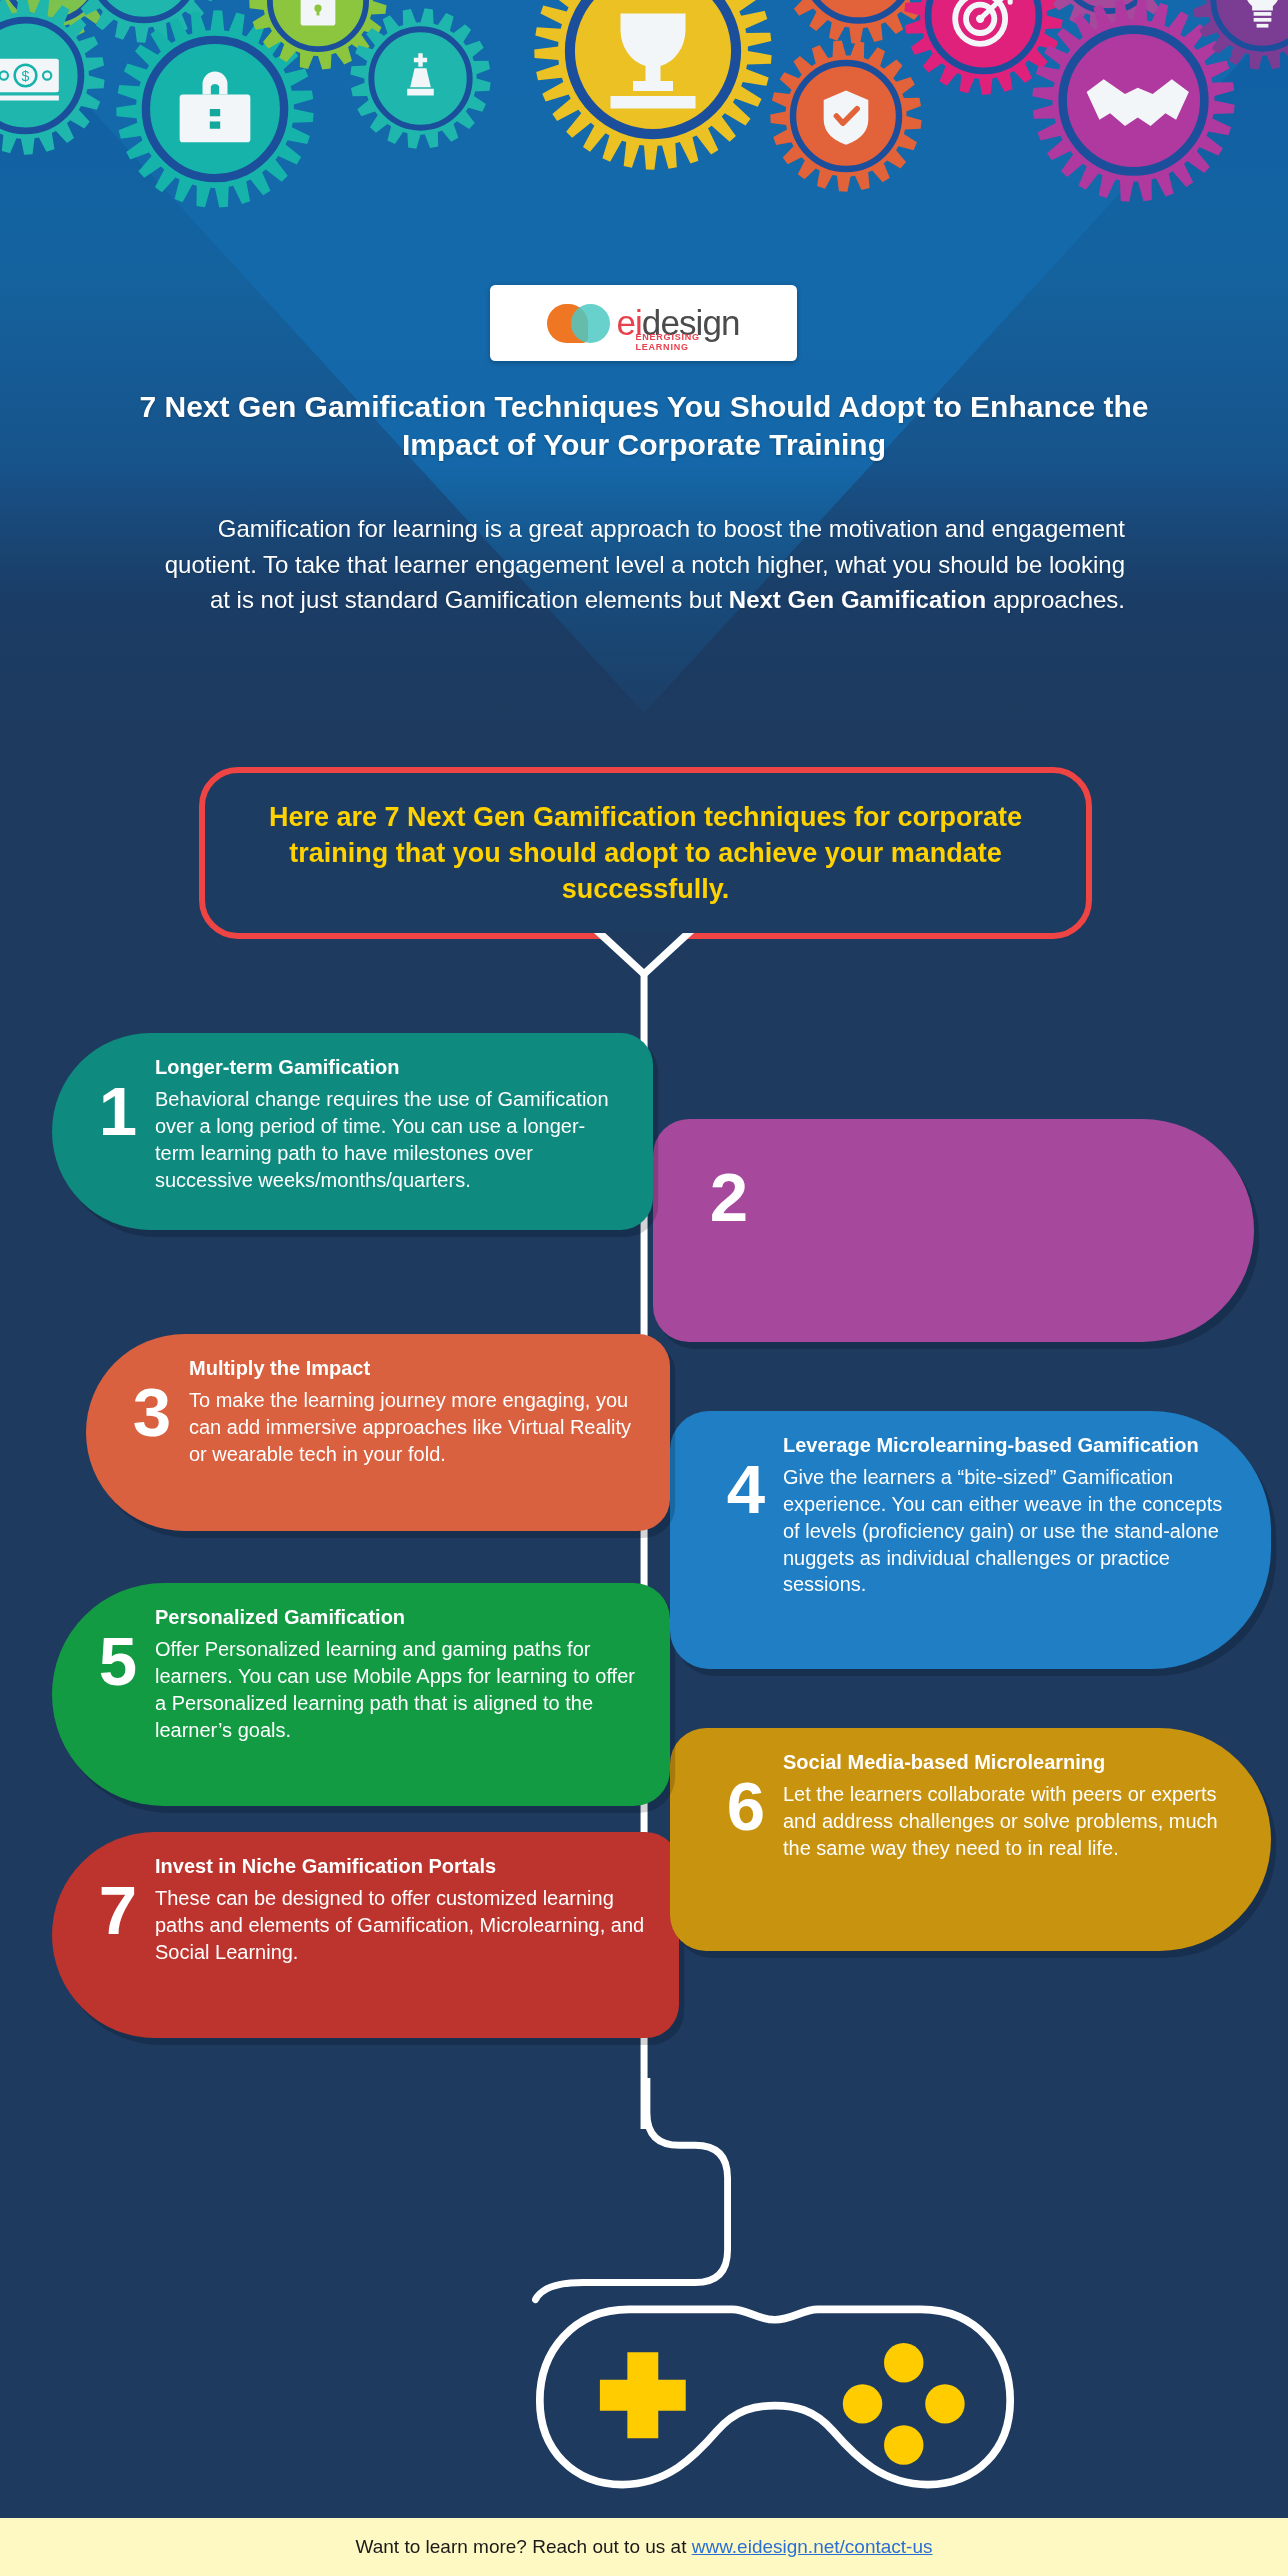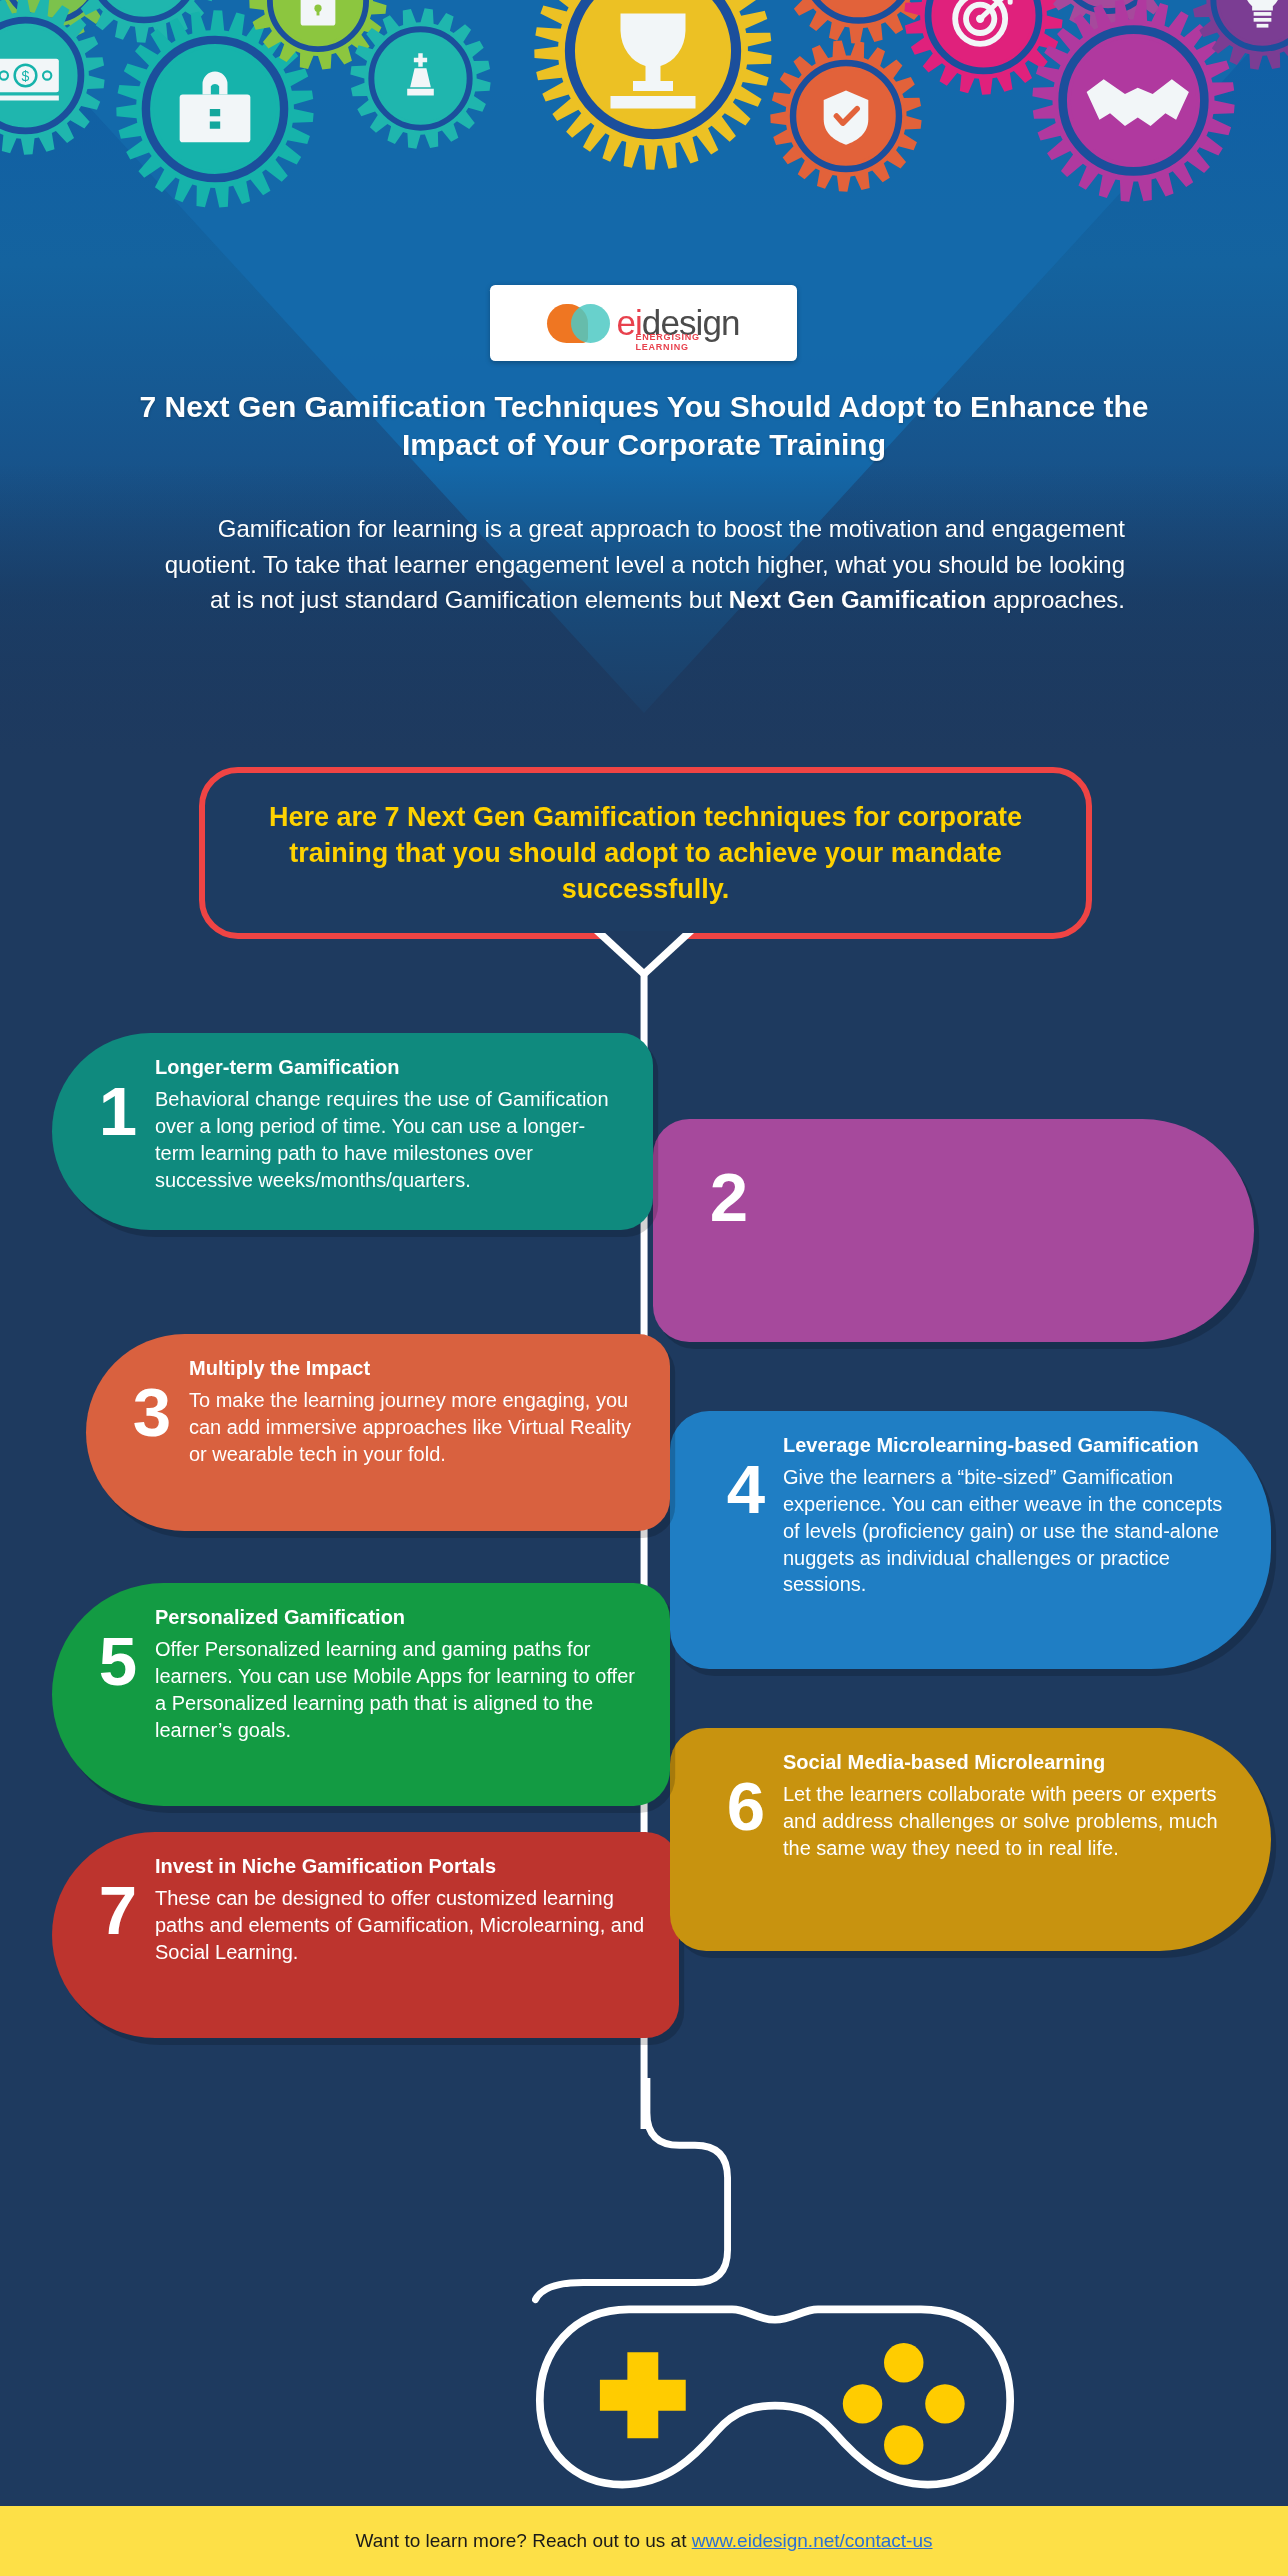--- a/index.html
+++ b/index.html
@@ -124,22 +124,22 @@
   .card .ctext { color:#ffffff; font-size:20px; line-height:1.34; }
 
   .card-left  { border-radius:120px 39px 39px 120px; box-shadow:5.2px 6.9px 0 rgba(0,0,0,.17); }
   .card-right { border-radius:39px 120px 120px 39px; box-shadow:5.2px 6.9px 0 rgba(0,0,0,.17); }
 
   
   .gamepad { position:absolute; left:526px; top:2294px; z-index:2; }
 
   
   .footer {
-    position:absolute; left:0; bottom:0; width:1288px; height:70px;
-    background:#fde047; display:flex; align-items:center; justify-content:center;
+    position:absolute; left:0; bottom:0; width:1288px; height:58px;
+    background:#fef9c3; display:flex; align-items:center; justify-content:center;
   }
   .footer-txt { font-size:19px; color:#1a1a1a; }
   .footer-txt a { color:#2b6fd4; text-decoration:underline; }
 </style>
 </head>
 <body>
 
 <div id="page">
 
   <div class="header">

